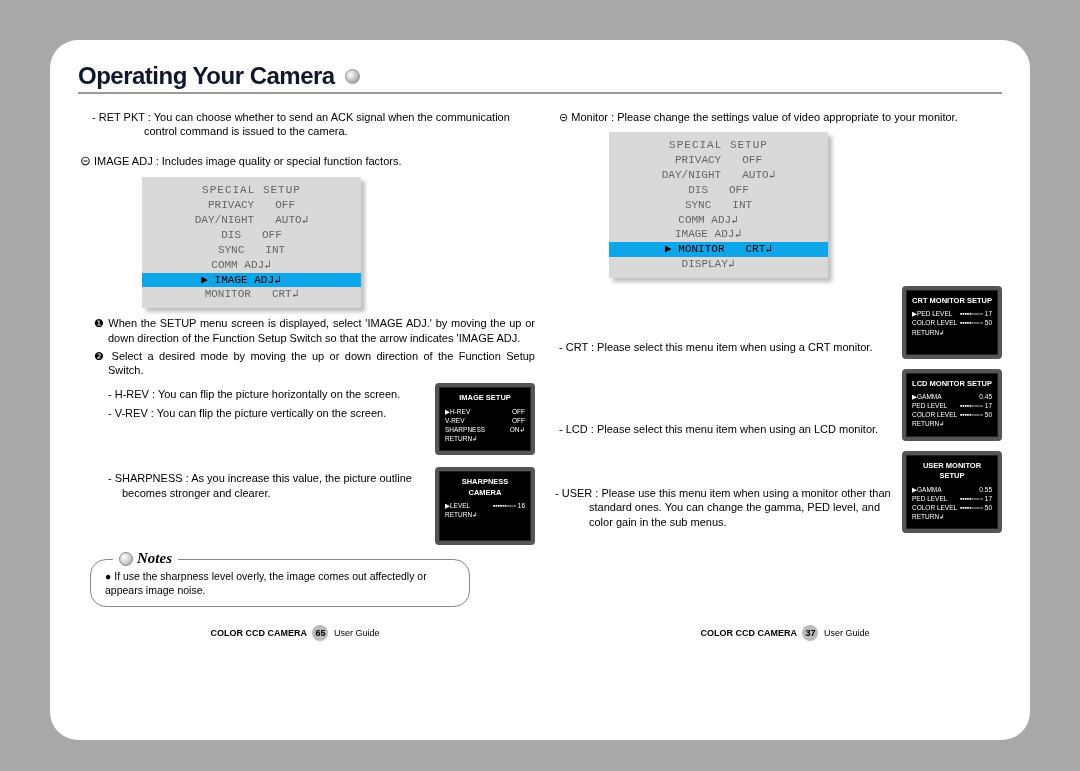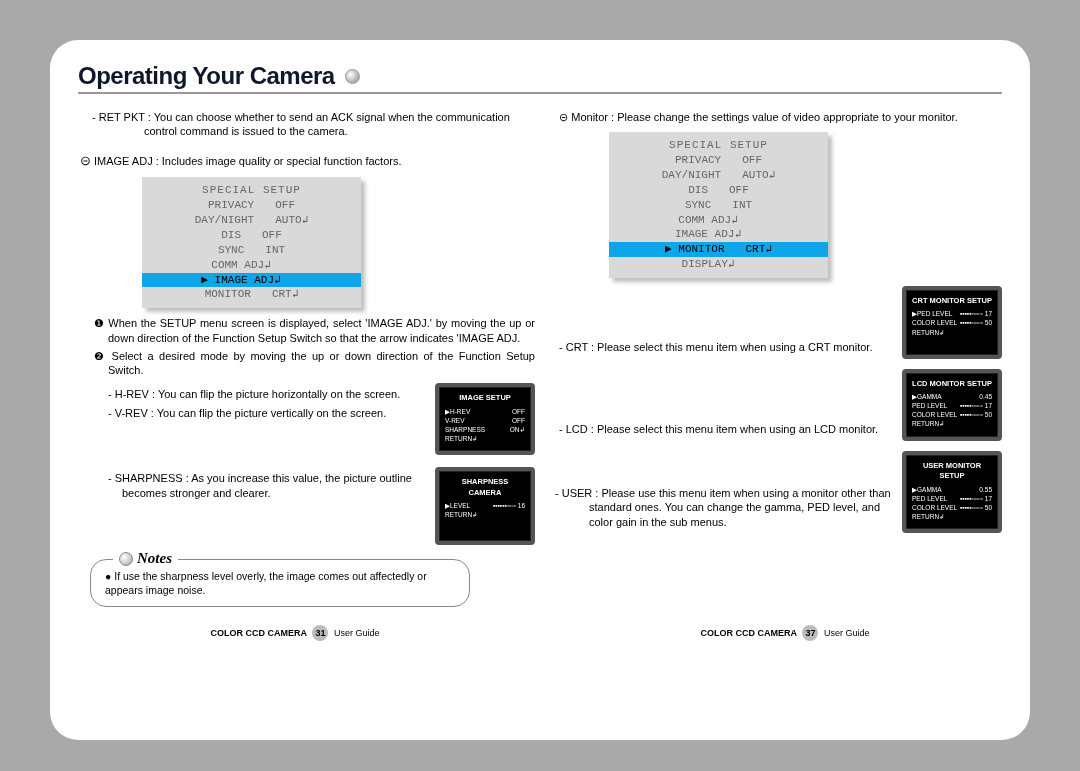--- a/index.html
+++ b/index.html
@@ -326,21 +326,21 @@
               <span></span>
             </div>
         </div>
       </div>
     </div>
   </div>
 
   <div class="footer">
     <div>
       <b>COLOR CCD CAMERA</b>
-      <span class="pgnum">31</span>
+      <span class="pgnum">65</span>
       <span>User Guide</span>
     </div>
     <div>
       <b>COLOR CCD CAMERA</b>
       <span class="pgnum">37</span>
       <span>User Guide</span>
     </div>
   </div>
 </div>
 

